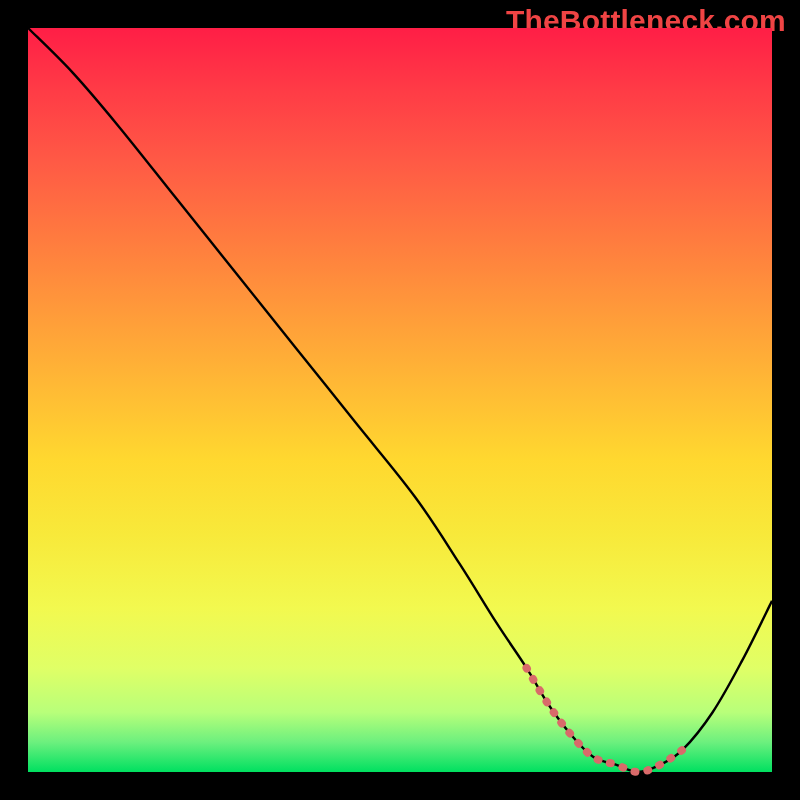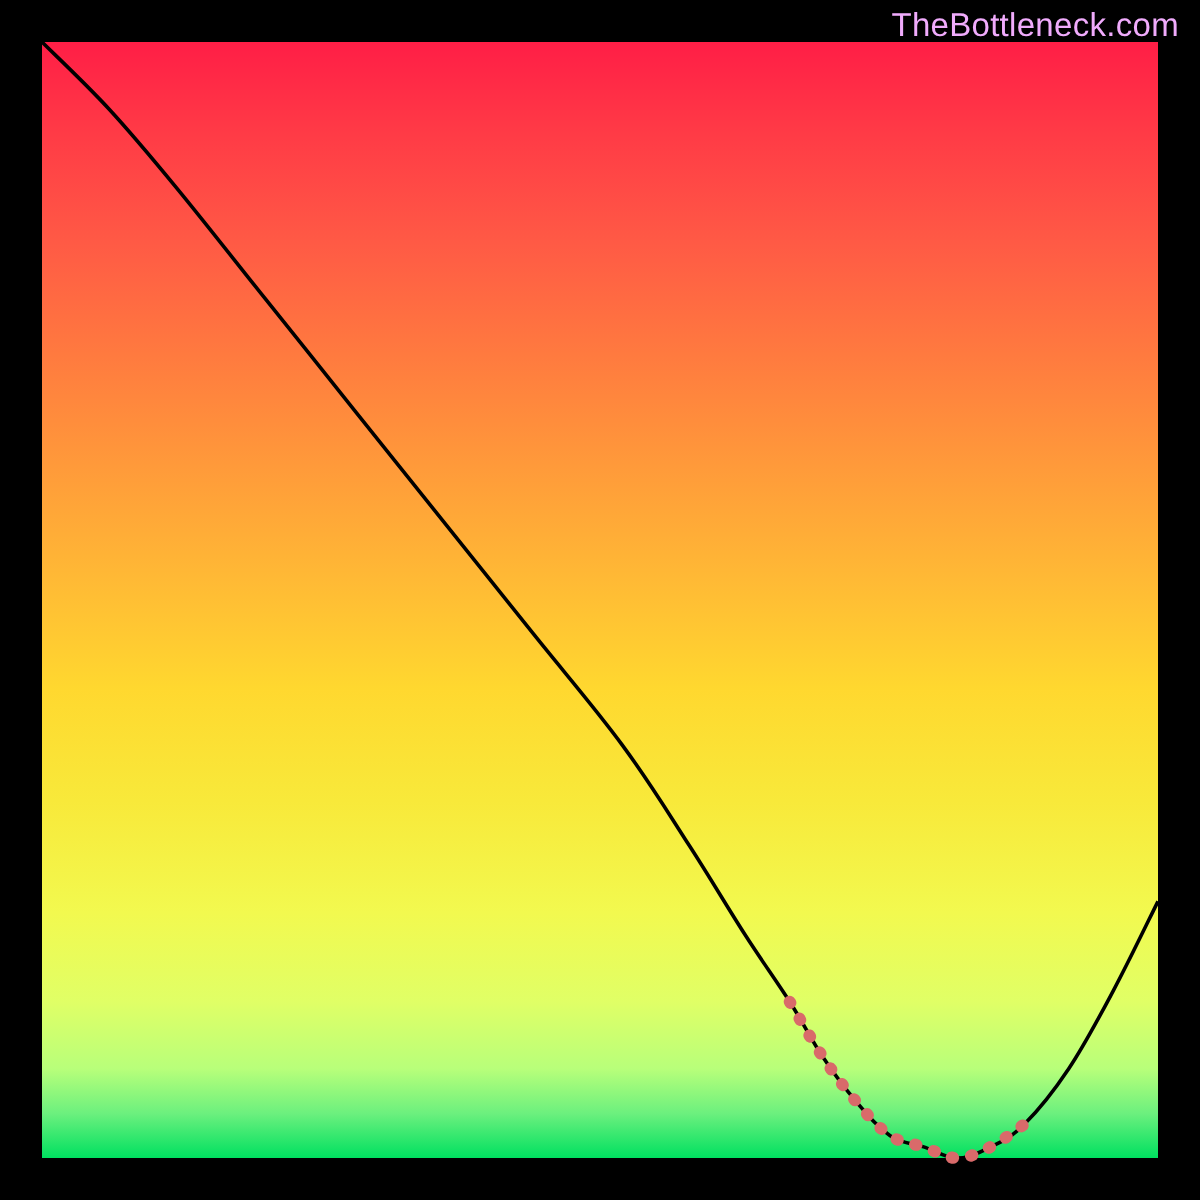--- a/index.html
+++ b/index.html
@@ -14,23 +14,23 @@
   .frame {
     position: relative;
     width: 800px;
     height: 800px;
     background: #000;
   }
   .watermark {
     position: absolute;
     top: 4px;
     right: 14px;
-    color: #f0abfc;
-    font-size: 22px;
-    font-weight: 400;
+    color: #ef4444;
+    font-size: 30px;
+    font-weight: 700;
     letter-spacing: 0.2px;
     user-select: none;
   }
   .plot-area {
     position: absolute;
     left: 28px;
     top: 28px;
     width: 744px;
     height: 744px;
     

